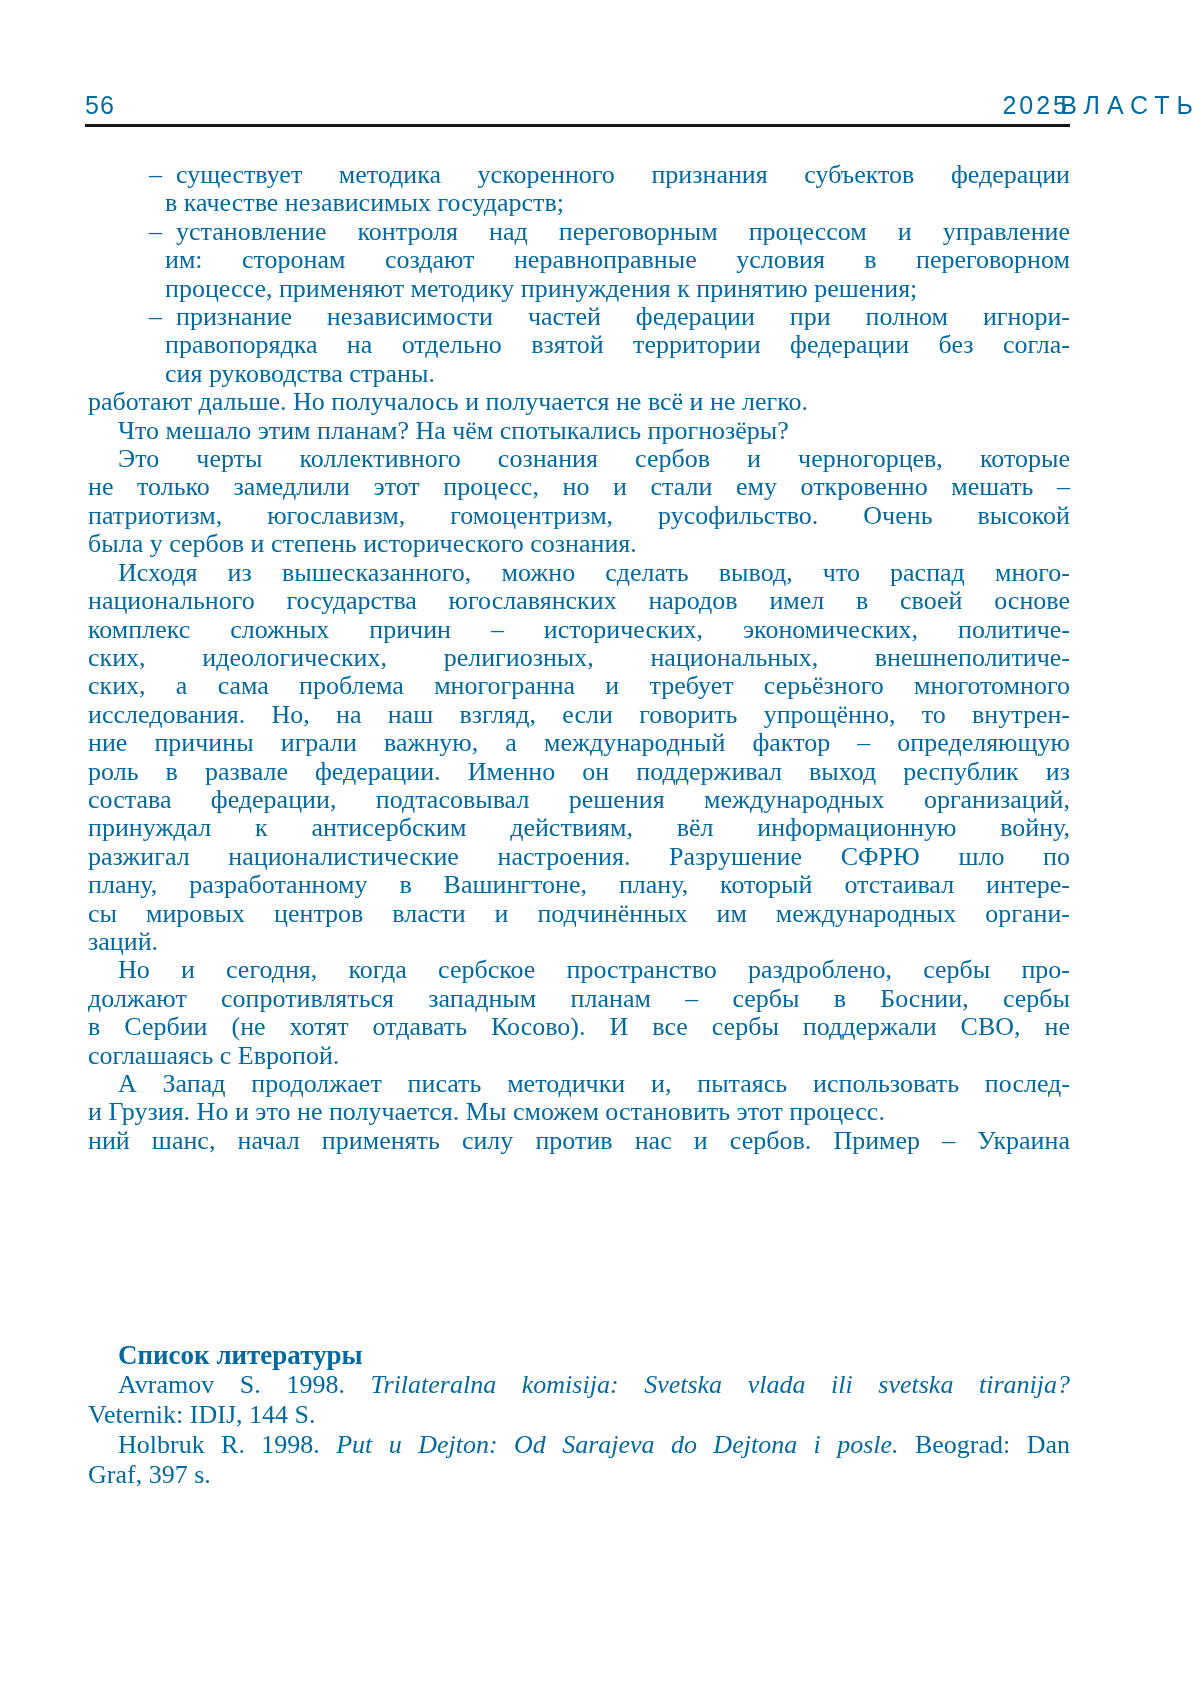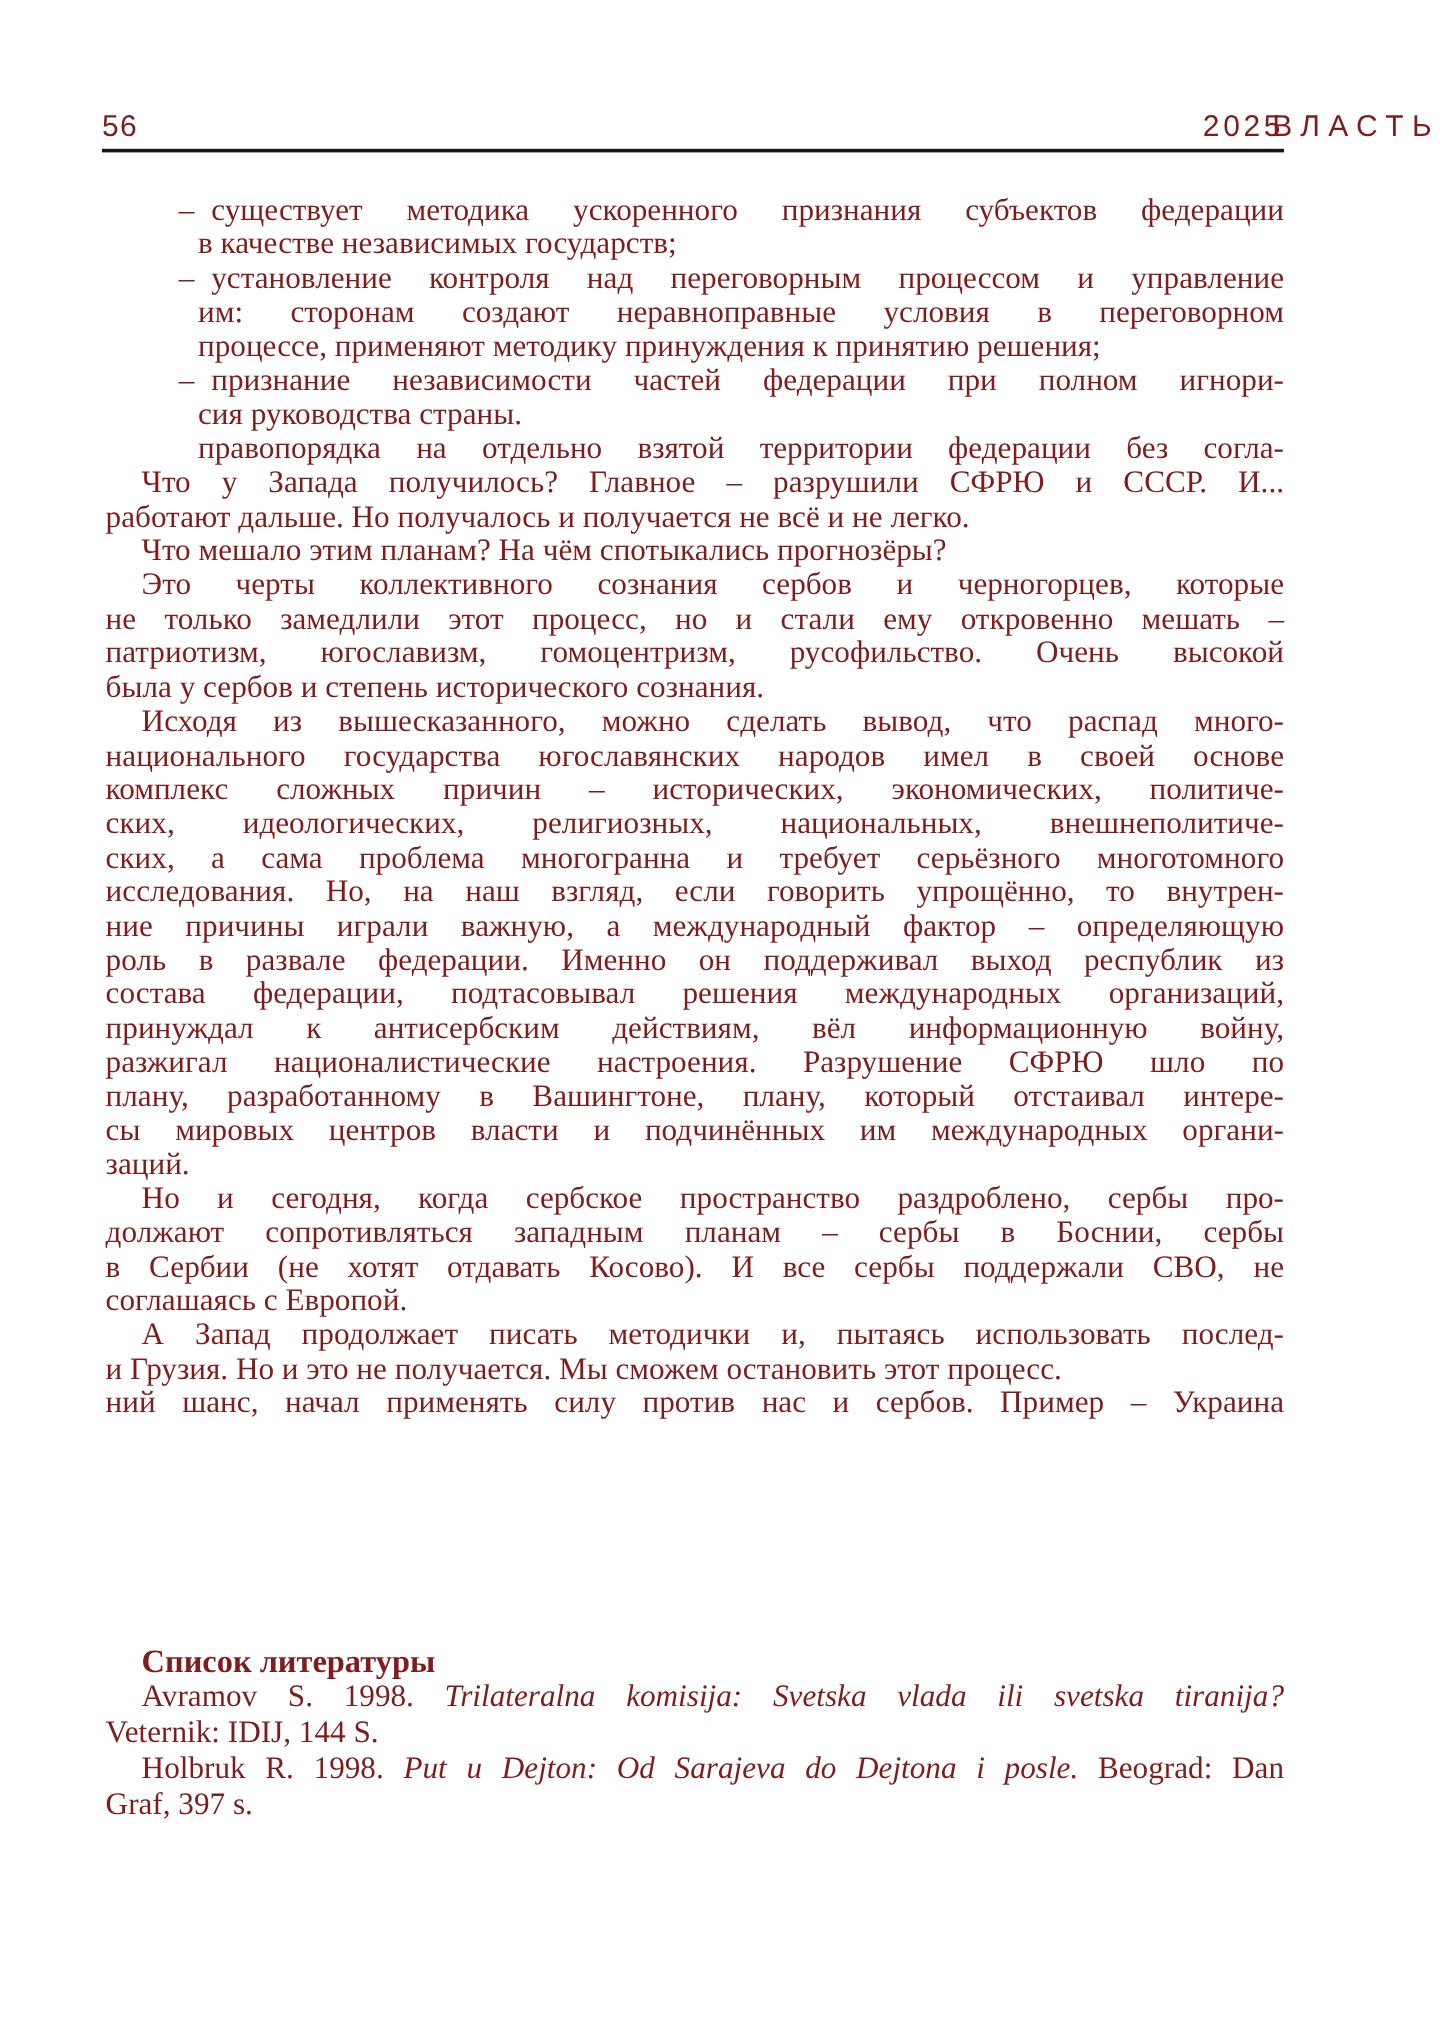--- a/index.html
+++ b/index.html
@@ -1,20 +1,20 @@
 <!DOCTYPE html>
 <html lang="ru"><head>
 <meta charset="utf-8">
 <style>
   html,body{margin:0;padding:0;background:#e8e8e8;}
   .page{
     position:relative;
     width:1200px;height:1703px;
     background:#ffffff;
-    color:#7f1d1d;
+    color:#0369a1;
     font-family:"Liberation Serif", serif;
     overflow:hidden;
     margin:0 auto;
   }
   
   .hdr{
     position:absolute;top:90px;left:88px;width:982px;height:30px;
     font-family:"Liberation Sans", sans-serif;
     font-size:25px;font-weight:500;line-height:30px;
   }
@@ -62,25 +62,24 @@
         <div class="line just first"><span class="dash">–</span>существует методика ускоренного признания субъектов федерации</div>
         <div class="line">в качестве независимых государств;</div>
       </div>
       <div class="bullet">
         <div class="line just first"><span class="dash">–</span>установление контроля над переговорным процессом и управление</div>
         <div class="line just">им: сторонам создают неравноправные условия в переговорном</div>
         <div class="line">процессе, применяют методику принуждения к принятию решения;</div>
       </div>
       <div class="bullet">
         <div class="line just first"><span class="dash">–</span>признание независимости частей федерации при полном игнори-</div>
+        <div class="line just">правопорядка на отдельно взятой территории федерации без согла-</div>
         <div class="line">сия руководства страны.</div>
-        <div class="line just">правопорядка на отдельно взятой территории федерации без согла-</div>
       </div>
       <div class="para">
-        <div class="line just first">Что у Запада получилось? Главное – разрушили СФРЮ и СССР. И...</div>
         <div class="line">работают дальше. Но получалось и получается не всё и не легко.</div>
       </div>
       <div class="para">
         <div class="line first">Что мешало этим планам? На чём спотыкались прогнозёры?</div>
       </div>
       <div class="para">
         <div class="line just first">Это черты коллективного сознания сербов и черногорцев, которые</div>
         <div class="line just">не только замедлили этот процесс, но и стали ему откровенно мешать –</div>
         <div class="line just">патриотизм, югославизм, гомоцентризм, русофильство. Очень высокой</div>
         <div class="line">была у сербов и степень исторического сознания.</div>

